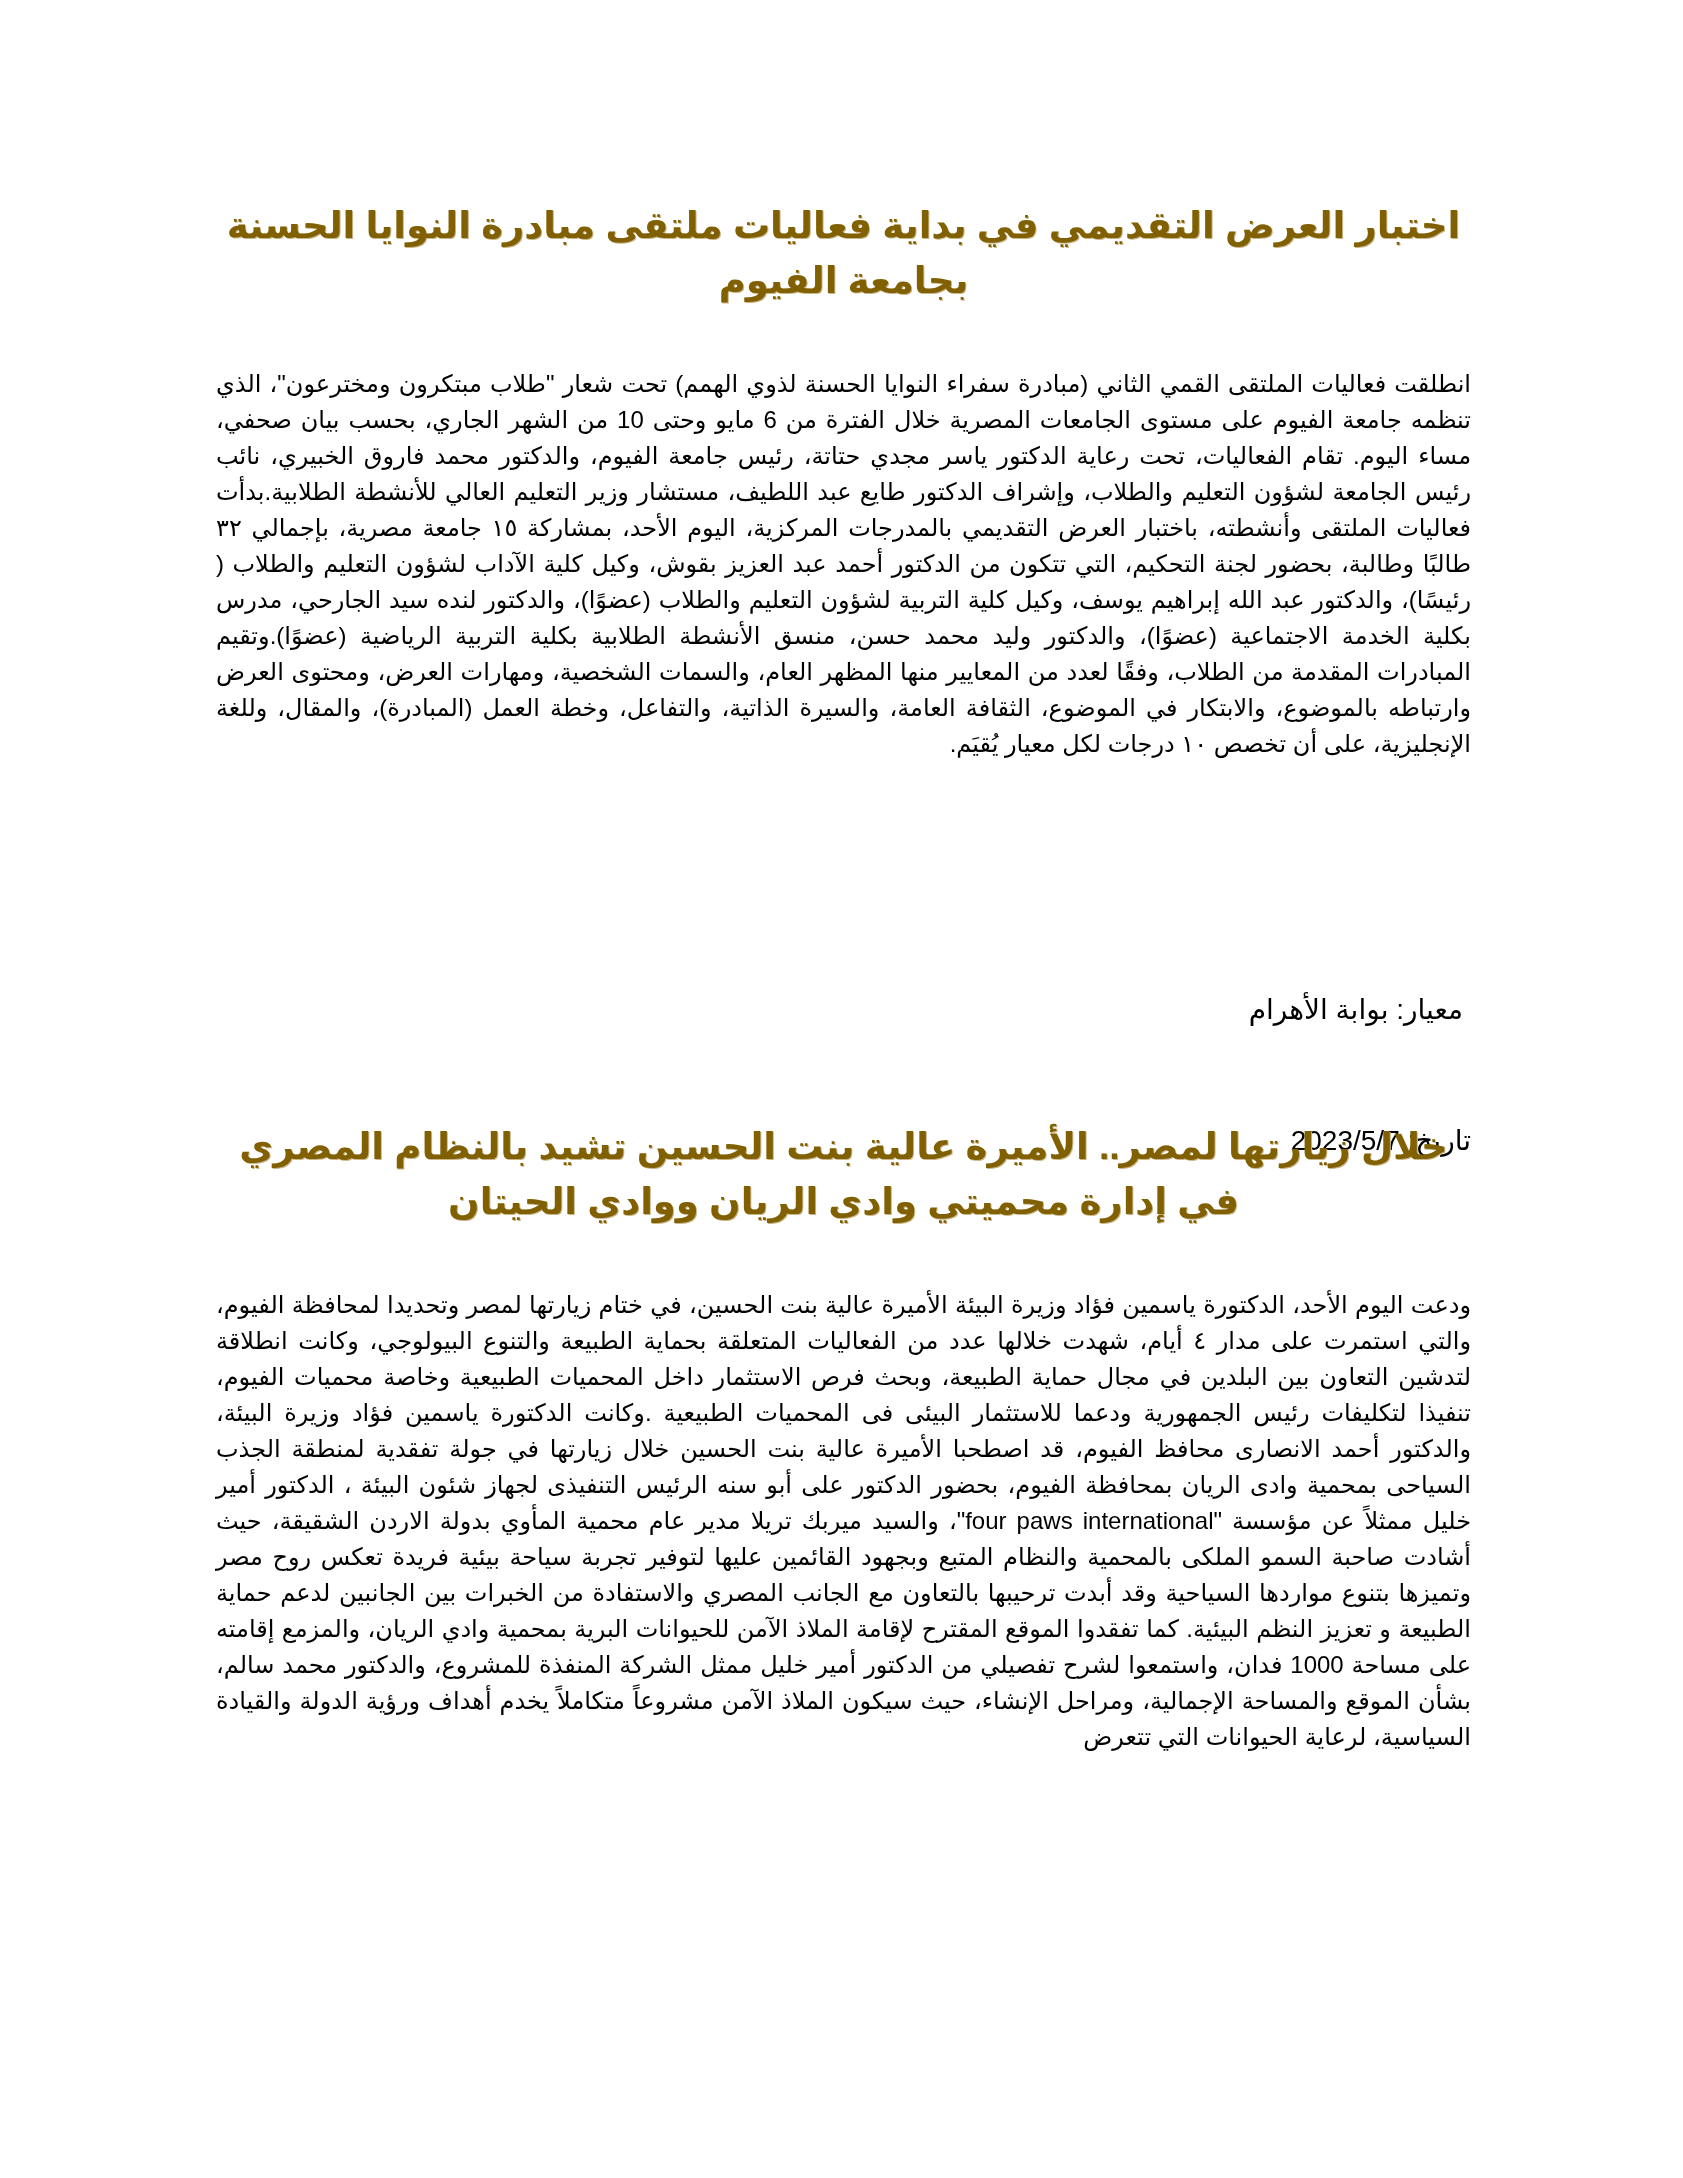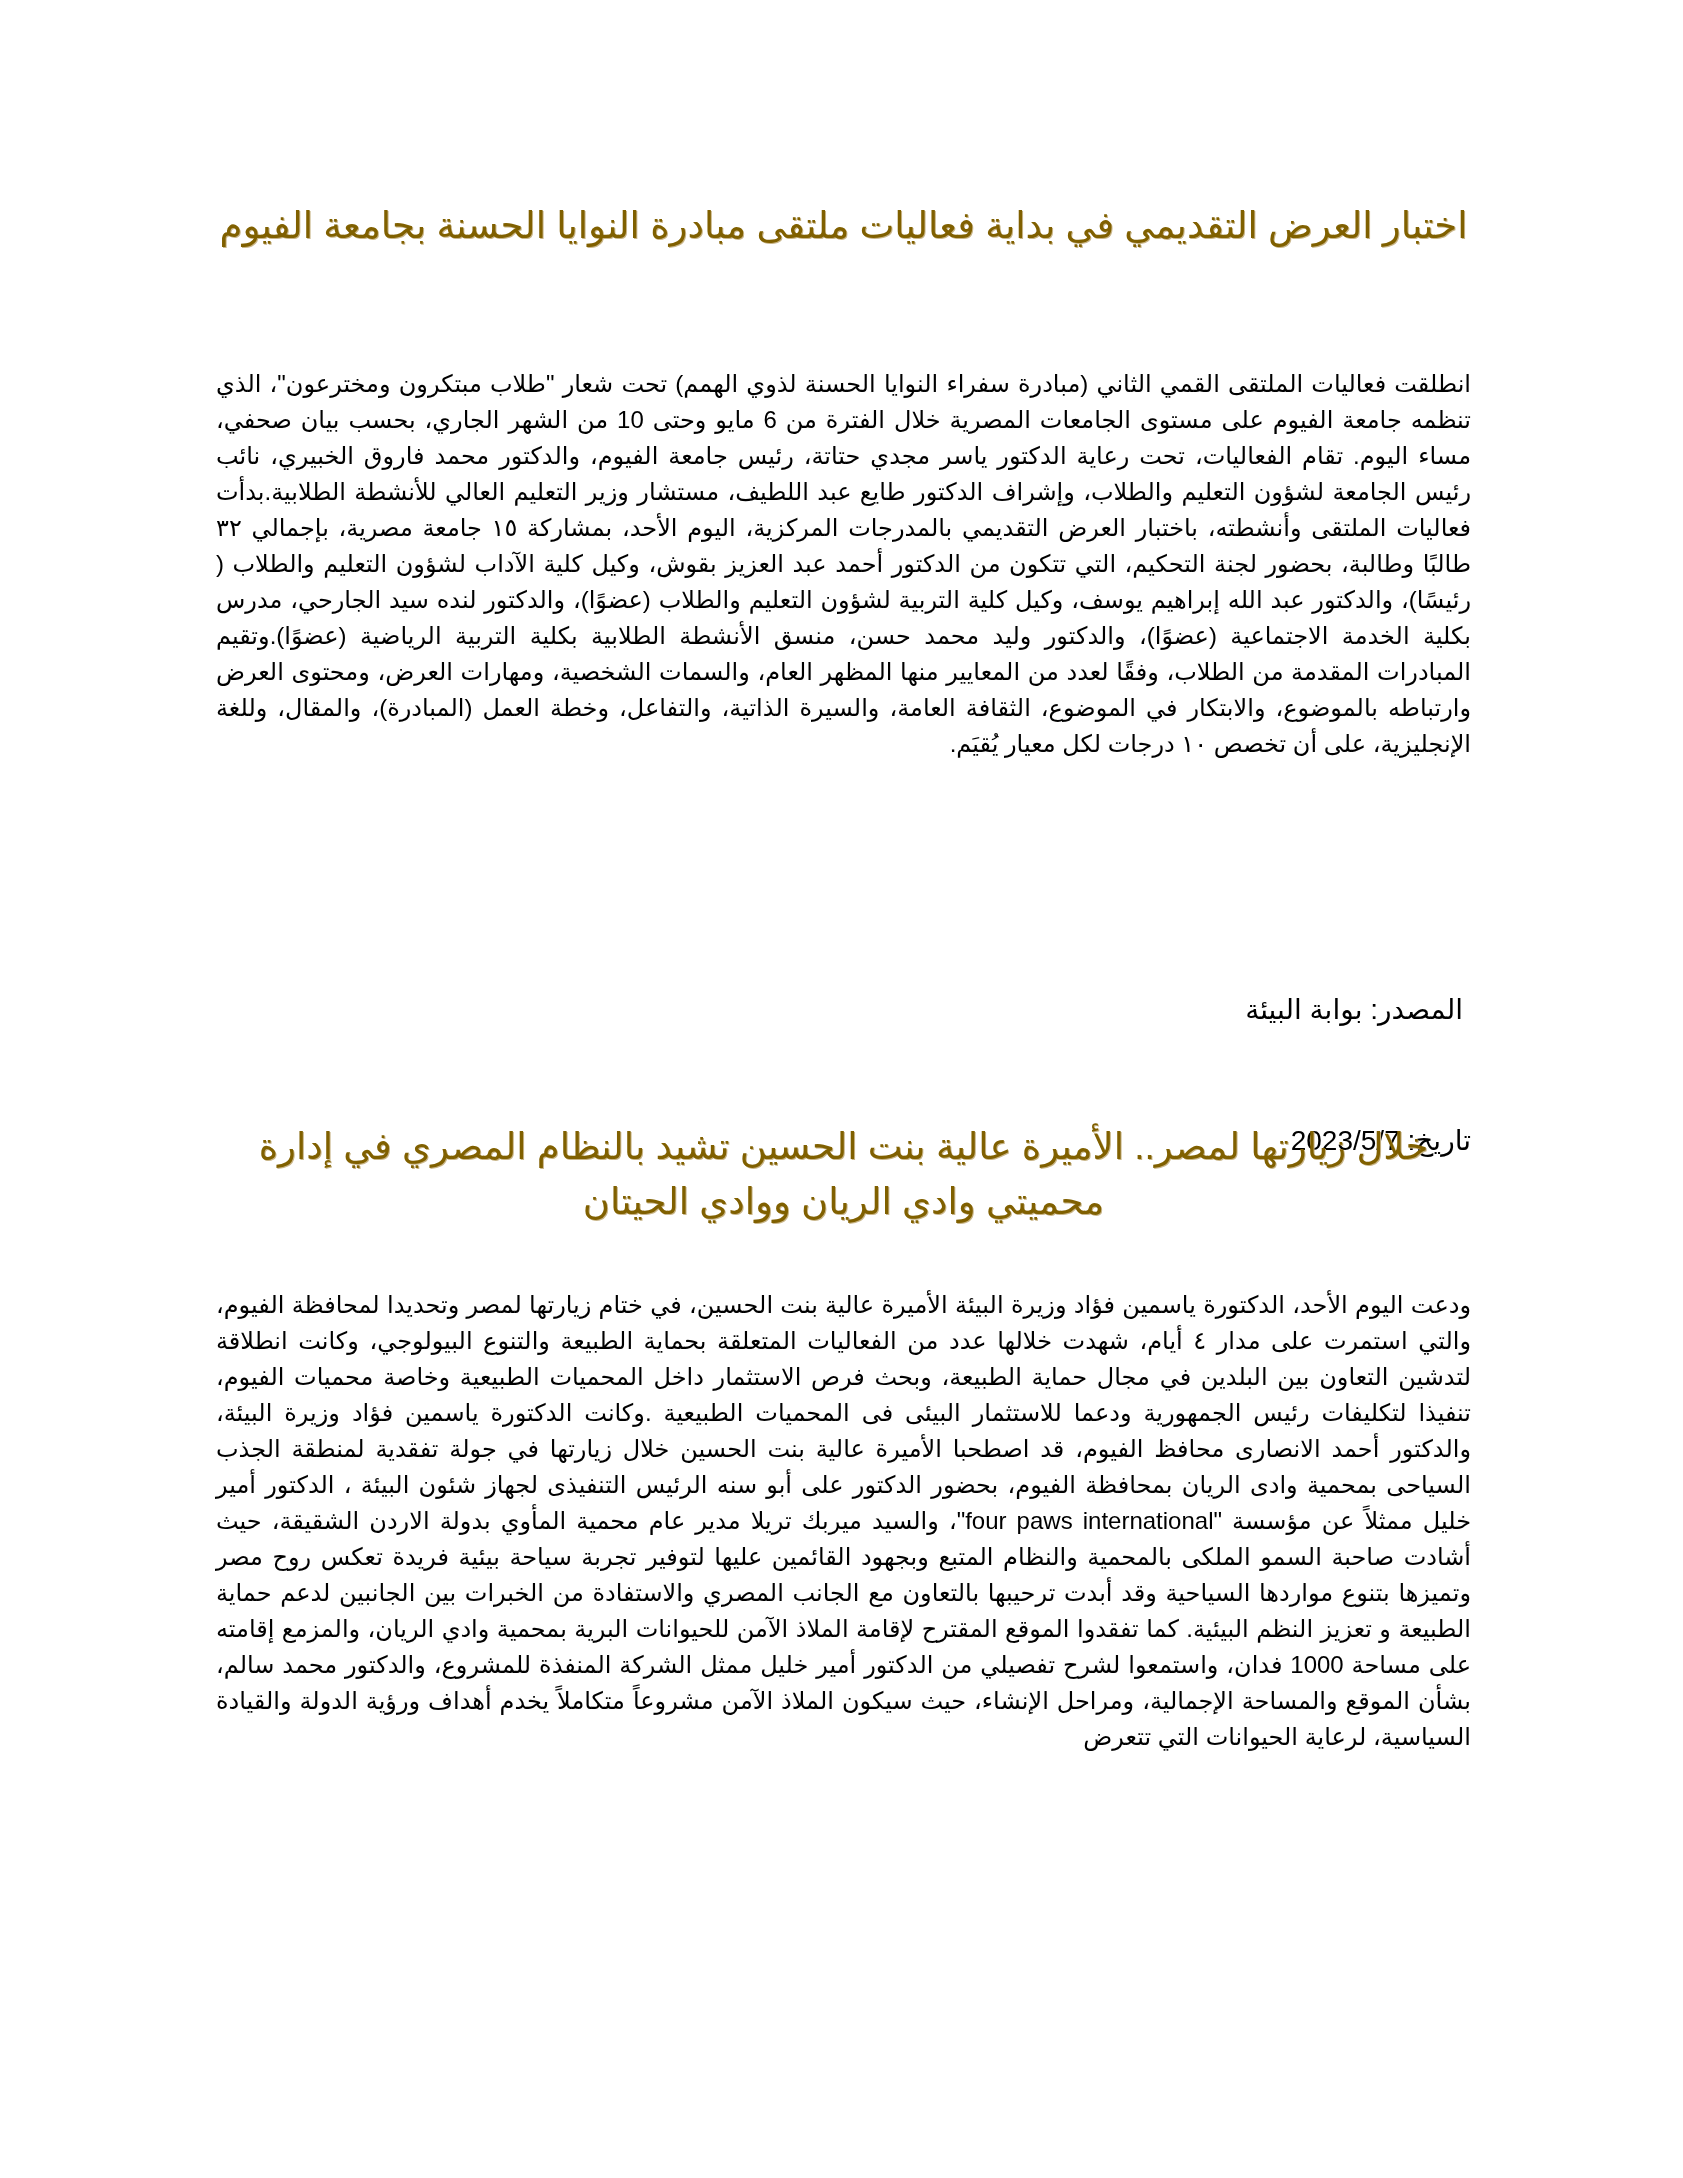--- a/index.html
+++ b/index.html
@@ -4,21 +4,21 @@
 <style>
   html, body { margin: 0; padding: 0; background: #ffffff; }
   body { width: 1683px; height: 2178px; position: relative; overflow: hidden; }
   .page {
     position: absolute; left: 216px; top: 0; width: 1255px;
     direction: rtl; color: #000;
     font-family: "Liberation Sans", "DejaVu Sans", sans-serif;
   }
   .article-title {
     font-family: "Liberation Sans", "DejaVu Sans", sans-serif;
-    font-weight: normal; color: #806000; text-align: center;
+    font-weight: bold; color: #806000; text-align: center;
     font-size: 37px; line-height: 55px; margin: 0;
     text-shadow: 1px 1px 0 #c9b68a;
   }
   .t1 { position: absolute; top: 198px; left: 0; right: 0; }
   .t2 { position: absolute; top: 1119px; left: 0; right: 0; }
   .body-text {
     font-size: 24px; line-height: 36px; margin: 0; text-align: justify;
     text-align-last: right;
   }
   .p1 { position: absolute; top: 366px; left: 0; right: 0; }
@@ -29,21 +29,21 @@
 </style>
 </head>
 <body>
 
 <div class="page">
 
   <h1 class="article-title t1">اختبار العرض التقديمي في بداية فعاليات ملتقى مبادرة النوايا الحسنة بجامعة الفيوم</h1>
 
   <p class="body-text p1">انطلقت فعاليات الملتقى القمي الثاني (مبادرة سفراء النوايا الحسنة لذوي الهمم) تحت شعار "طلاب مبتكرون ومخترعون"، الذي تنظمه جامعة الفيوم على مستوى الجامعات المصرية خلال الفترة من 6 مايو وحتى 10 من الشهر الجاري، بحسب بيان صحفي، مساء اليوم. تقام الفعاليات، تحت رعاية الدكتور ياسر مجدي حتاتة، رئيس جامعة الفيوم، والدكتور محمد فاروق الخبيري، نائب رئيس الجامعة لشؤون التعليم والطلاب، وإشراف الدكتور طايع عبد اللطيف، مستشار وزير التعليم العالي للأنشطة الطلابية.بدأت فعاليات الملتقى وأنشطته، باختبار العرض التقديمي بالمدرجات المركزية، اليوم الأحد، بمشاركة ١٥ جامعة مصرية، بإجمالي ٣٢ طالبًا وطالبة، بحضور لجنة التحكيم، التي تتكون من الدكتور أحمد عبد العزيز بقوش، وكيل كلية الآداب لشؤون التعليم والطلاب ( رئيسًا)، والدكتور عبد الله إبراهيم يوسف،  وكيل كلية التربية لشؤون التعليم والطلاب (عضوًا)، والدكتور لنده سيد الجارحي، مدرس بكلية الخدمة الاجتماعية (عضوًا)، والدكتور وليد محمد حسن، منسق الأنشطة الطلابية بكلية التربية الرياضية (عضوًا).وتقيم المبادرات المقدمة من الطلاب، وفقًا لعدد من المعايير منها المظهر العام، والسمات الشخصية، ومهارات العرض، ومحتوى العرض وارتباطه بالموضوع، والابتكار في الموضوع، الثقافة العامة، والسيرة الذاتية، والتفاعل، وخطة العمل (المبادرة)، والمقال، وللغة الإنجليزية، على أن تخصص ١٠ درجات لكل معيار يُقيَم.</p>
 
-  <p class="meta source">المصدر: بوابة البيئة</p>
+  <p class="meta source">معيار: بوابة الأهرام</p>
 
   <p class="meta date">تاريخ: 2023/5/7</p>
 
   <h1 class="article-title t2">خلال زيارتها لمصر.. الأميرة عالية بنت الحسين تشيد بالنظام المصري في إدارة محميتي وادي الريان ووادي الحيتان</h1>
 
   <p class="body-text p2">ودعت اليوم الأحد، الدكتورة ياسمين فؤاد وزيرة البيئة الأميرة عالية بنت الحسين، في ختام زيارتها لمصر وتحديدا لمحافظة الفيوم، والتي استمرت على مدار ٤ أيام، شهدت خلالها عدد من الفعاليات المتعلقة بحماية الطبيعة والتنوع البيولوجي، وكانت انطلاقة لتدشين التعاون بين البلدين في مجال حماية الطبيعة، وبحث فرص الاستثمار داخل المحميات الطبيعية وخاصة محميات الفيوم، تنفيذا لتكليفات رئيس الجمهورية ودعما للاستثمار البيئى فى المحميات الطبيعية .وكانت الدكتورة ياسمين فؤاد وزيرة البيئة، والدكتور أحمد الانصارى محافظ الفيوم، قد اصطحبا  الأميرة عالية بنت الحسين خلال زيارتها في جولة تفقدية لمنطقة الجذب السياحى بمحمية وادى الريان بمحافظة الفيوم، بحضور الدكتور على أبو سنه الرئيس التنفيذى لجهاز شئون البيئة ، الدكتور أمير خليل ممثلاً عن مؤسسة "four paws international"، والسيد ميربك تريلا مدير عام محمية المأوي بدولة الاردن الشقيقة، حيث أشادت صاحبة السمو الملكى بالمحمية والنظام المتبع وبجهود القائمين عليها لتوفير تجربة سياحة بيئية فريدة تعكس روح مصر وتميزها بتنوع مواردها السياحية وقد أبدت ترحيبها بالتعاون مع الجانب المصري والاستفادة من الخبرات بين الجانبين لدعم حماية الطبيعة و تعزيز النظم البيئية. كما تفقدوا الموقع المقترح لإقامة الملاذ الآمن للحيوانات البرية بمحمية وادي الريان، والمزمع إقامته على مساحة 1000 فدان، واستمعوا لشرح تفصيلي من الدكتور أمير خليل ممثل الشركة المنفذة للمشروع، والدكتور  محمد سالم، بشأن الموقع والمساحة الإجمالية، ومراحل الإنشاء، حيث سيكون الملاذ الآمن مشروعاً متكاملاً يخدم أهداف ورؤية الدولة والقيادة السياسية، لرعاية الحيوانات التي تتعرض</p>
 
 </div>
 
 

